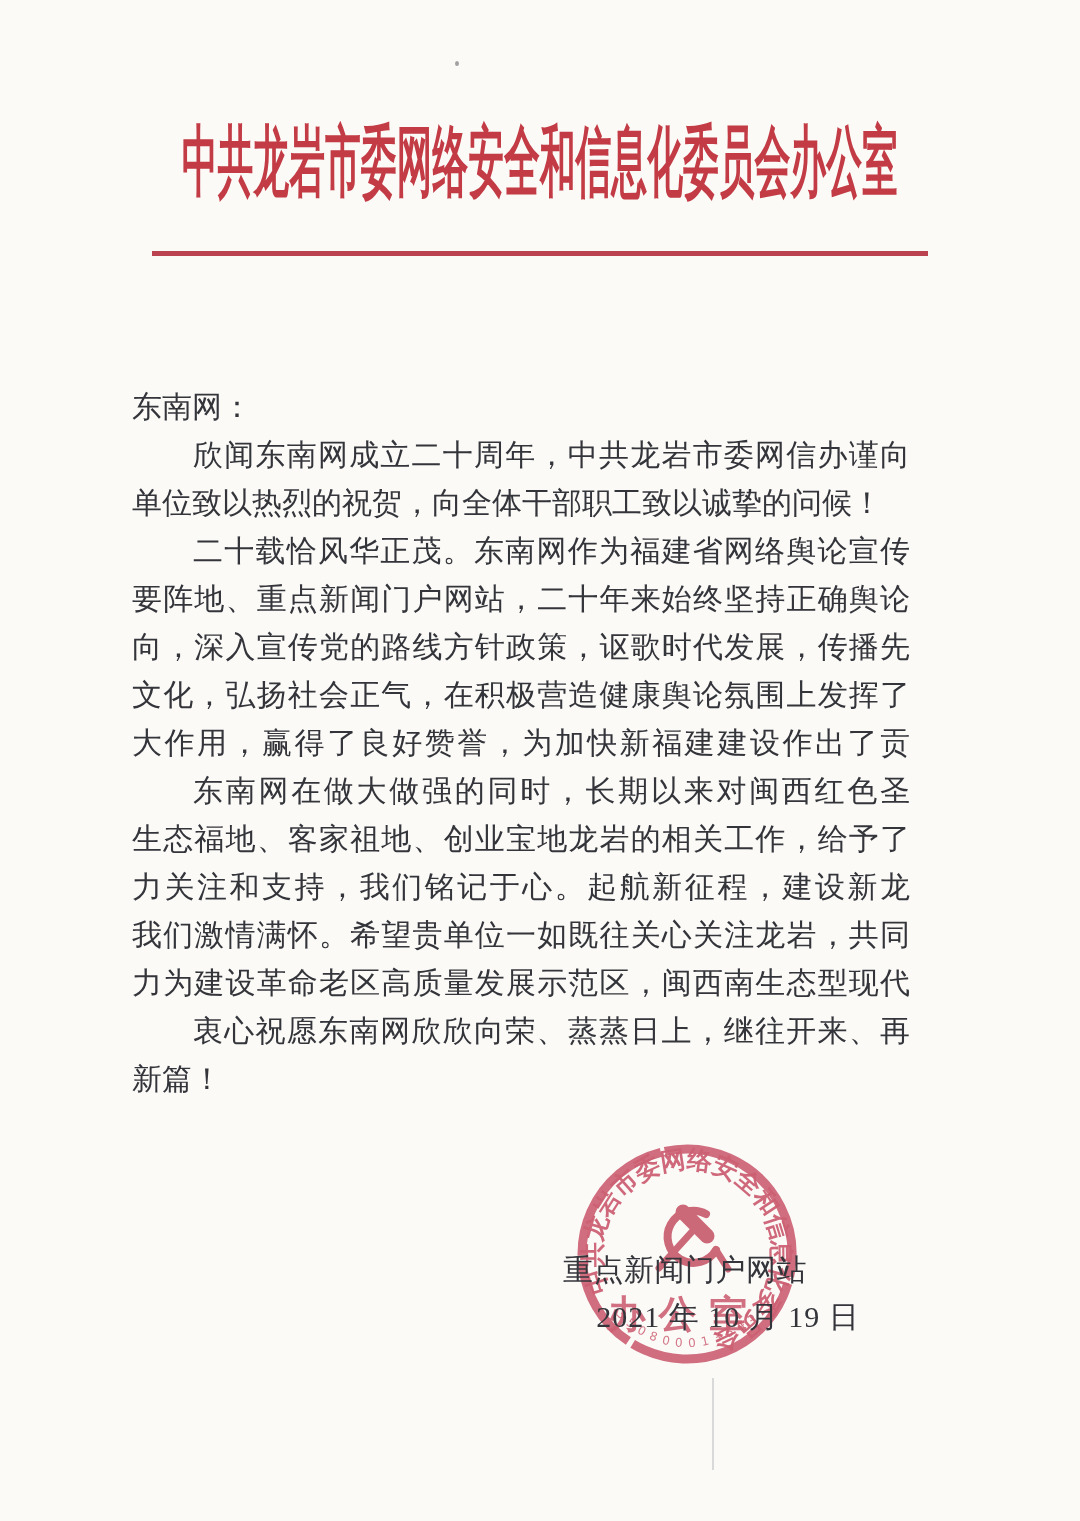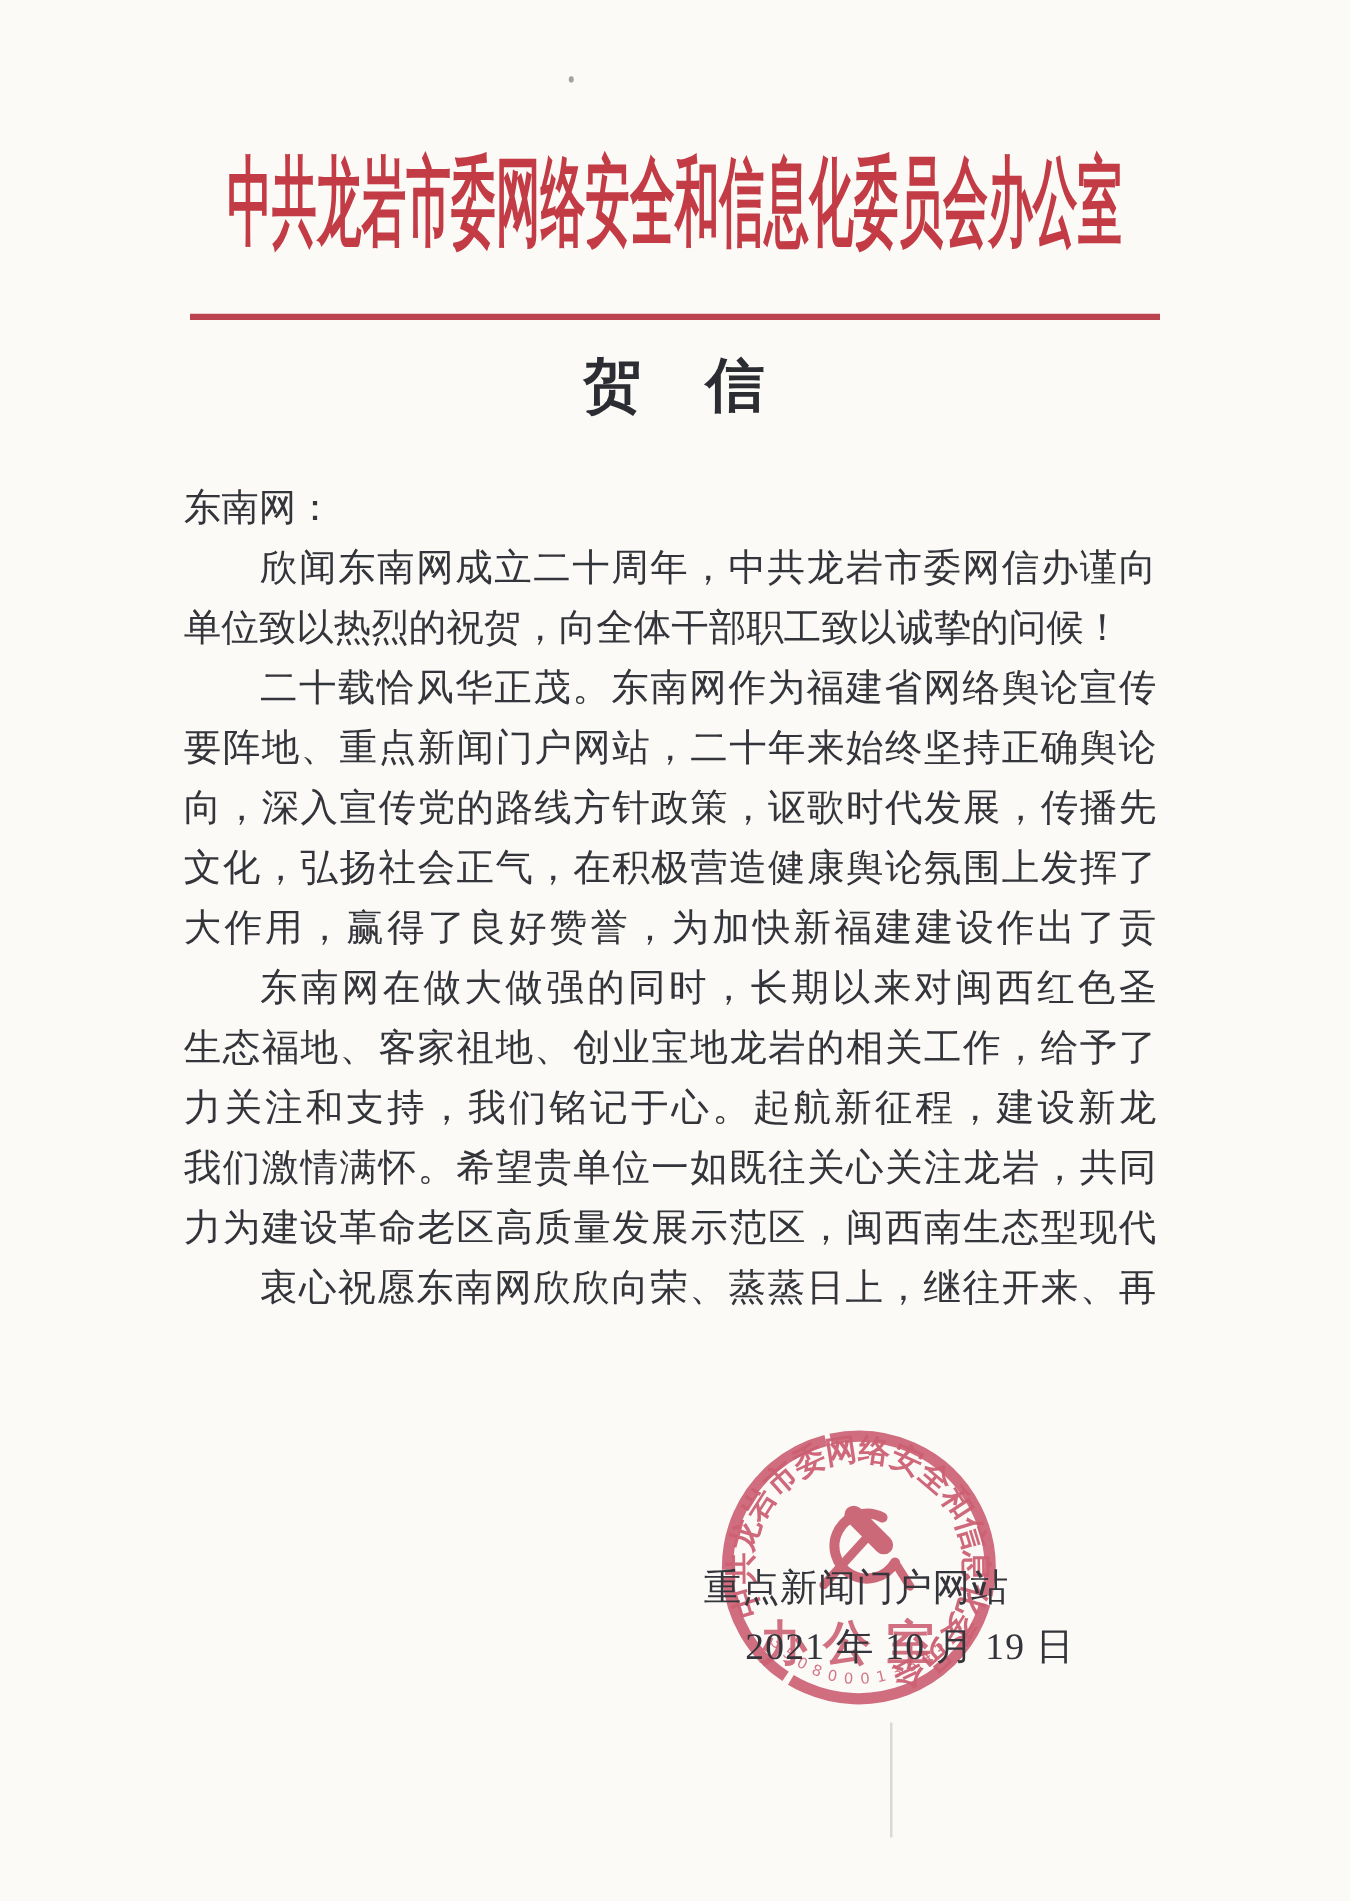--- a/index.html
+++ b/index.html
@@ -37,21 +37,21 @@
     background:var(--rule-red);
   }
   .doc-title{
     position:absolute;top:277px;left:0;width:1080px;
     text-align:center;
     font-size:47px;font-weight:700;color:#2c2d33;
     letter-spacing:2px;
     white-space:nowrap;
   }
   .body-block{
-    position:absolute;left:147px;top:383px;width:778px;
+    position:absolute;left:132px;top:383px;width:778px;
     color:var(--ink);
   }
   .ln{
     height:48px;line-height:48px;font-size:30px;
     white-space:nowrap;
   }
   .j{text-align:justify;text-align-last:justify;white-space:normal;overflow:hidden;}
   .l{text-align:left;text-align-last:left;}
   .ind{text-indent:61px;}
   .seal-svg{
@@ -95,37 +95,37 @@
 <body>
 
 <div class="page">
 
   <div class="speck"></div>
 
   <div class="letterhead">中共龙岩市委网络安全和信息化委员会办公室</div>
 
   <div class="redrule"></div>
 
-  <div class="doc-title">贺　信</div>
 
   <div class="body-block">
     <div class="ln l">东南网：</div>
     <div class="ln j ind">欣闻东南网成立二十周年，中共龙岩市委网信办谨向贵</div>
     <div class="ln l">单位致以热烈的祝贺，向全体干部职工致以诚挚的问候！</div>
     <div class="ln j ind">二十载恰风华正茂。东南网作为福建省网络舆论宣传主</div>
     <div class="ln j">要阵地、重点新闻门户网站，二十年来始终坚持正确舆论导</div>
     <div class="ln j">向，深入宣传党的路线方针政策，讴歌时代发展，传播先进</div>
     <div class="ln j">文化，弘扬社会正气，在积极营造健康舆论氛围上发挥了巨</div>
     <div class="ln j">大作用，赢得了良好赞誉，为加快新福建建设作出了贡献。</div>
     <div class="ln j ind">东南网在做大做强的同时，长期以来对闽西红色圣地、</div>
     <div class="ln j">生态福地、客家祖地、创业宝地龙岩的相关工作，给予了大</div>
     <div class="ln j">力关注和支持，我们铭记于心。起航新征程，建设新龙岩，</div>
     <div class="ln j">我们激情满怀。希望贵单位一如既往关心关注龙岩，共同聚</div>
     <div class="ln j">力为建设革命老区高质量发展示范区，闽西南生态型现代化</div>
     <div class="ln j ind">衷心祝愿东南网欣欣向荣、蒸蒸日上，继往开来、再谱</div>
+    <div class="ln l">新篇！</div>
   </div>
 
   <svg class="seal-svg" viewBox="0 0 232 232" xmlns="http://www.w3.org/2000/svg" xmlns:xlink="http://www.w3.org/1999/xlink">
     <defs>
       <path id="arcTop" d="M 38.1 152.4 A 86 86 0 1 1 138.3 199.1" fill="none"></path>
       <path id="arcBot" d="M 42.7 173.3 A 93 93 0 0 0 189.3 173.3" fill="none"></path>
     </defs>
 
     <circle cx="116" cy="116" r="105" fill="none" stroke="#cb5168" stroke-width="9" stroke-dasharray="178 5 95 6 140 4 210 7" transform="rotate(24 116 116)" opacity="0.92"></circle>
 

